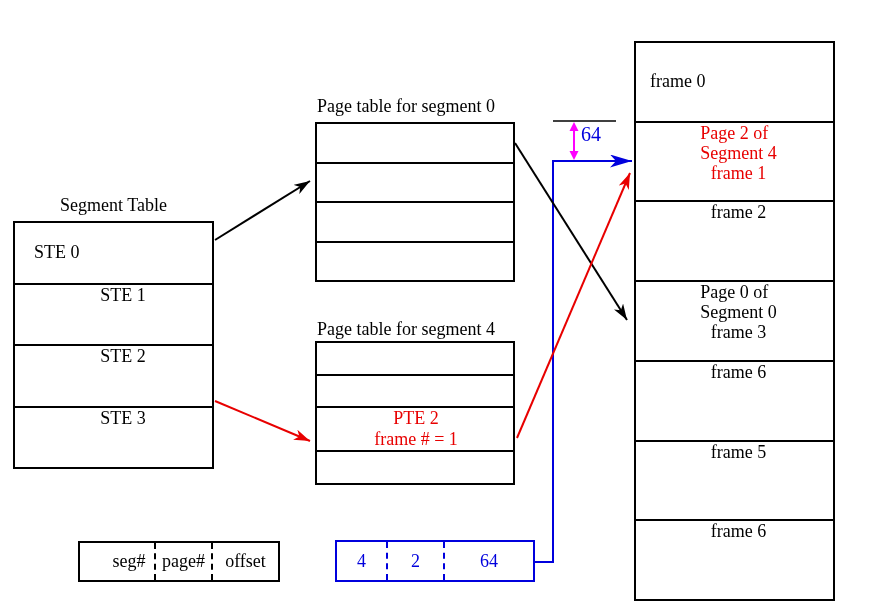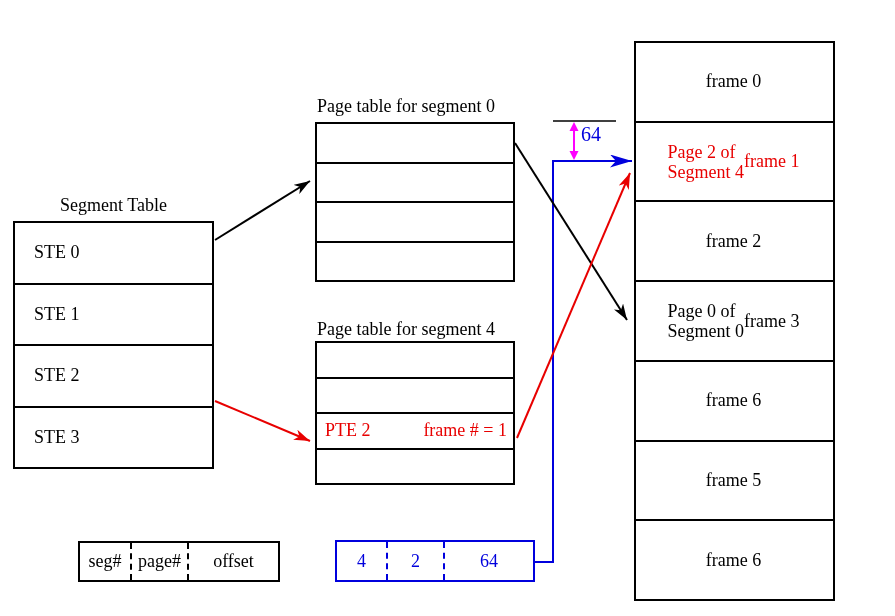--- a/index.html
+++ b/index.html
@@ -13,30 +13,30 @@
     color: #000000;
     overflow: hidden;
   }
   .abs { position: absolute; box-sizing: border-box; }
   .title { white-space: nowrap; }
   .title-center { text-align: center; }
 
   
   .tbl { border: 2px solid #000; display: flex; flex-direction: column; }
   .tbl .trow { flex: 1 1 0; display: flex; align-items: center; }
-  .tbl .trow + .trow { border-top: 2px solid #000; }
+  .tbl .trow + .trow { border-top: 2px solid #000; flex-direction: column; }
 
   
   .seg-row { padding-left: 19px; }
 
   
   .pt4-row { justify-content: space-between; padding: 0 6px 0 8px; }
 
   
-  .frame-row { justify-content: center; padding: 0 6px 0 4px; }
+  .frame-row { justify-content: flex-start; padding: 0 6px 0 14px; }
   .frame-content { line-height: 20px; }
   .frame-label { white-space: nowrap; }
 
   .red { color: #e80000; }
 
   
   .addr-box { border: 2px solid #000; display: flex; }
   .addr-box .cell { display: flex; align-items: center; justify-content: center; }
   .addr-box .cell + .cell { border-left: 2px dashed #000; align-items: center; }
 
@@ -129,21 +129,21 @@
       <span class="frame-content"></span>
       <span class="frame-label">frame 5</span>
     </div>
     <div class="trow frame-row">
       <span class="frame-content"></span>
       <span class="frame-label">frame 6</span>
     </div>
   </div>
 
   <div class="abs addr-box" style="left:78px; top:541px; width:202px; height:41px;">
-    <div class="cell" style="width:50px;">
+    <div class="cell" style="width:50px;padding-left:24px;">
       <span>seg#</span>
     </div>
     <div class="cell" style="width:55px;">
       <span>page#</span>
     </div>
     <div class="cell" style="flex:1;">
       <span>offset</span>
     </div>
   </div>
 

